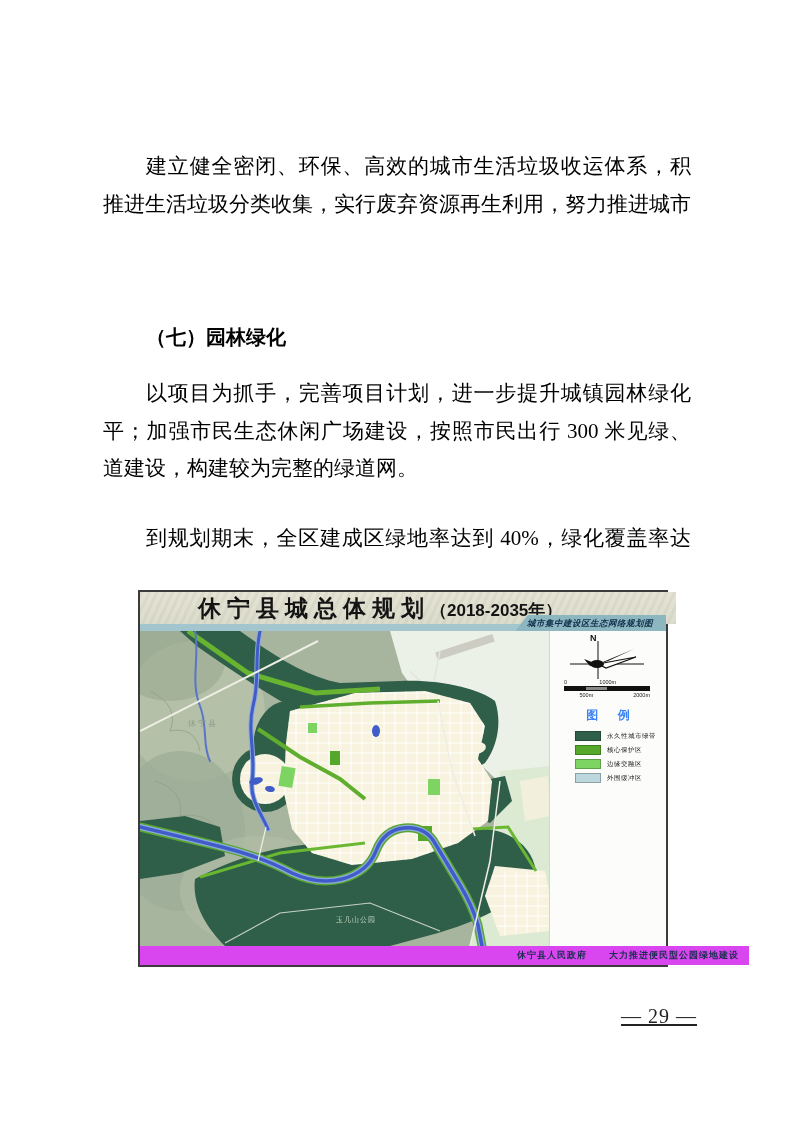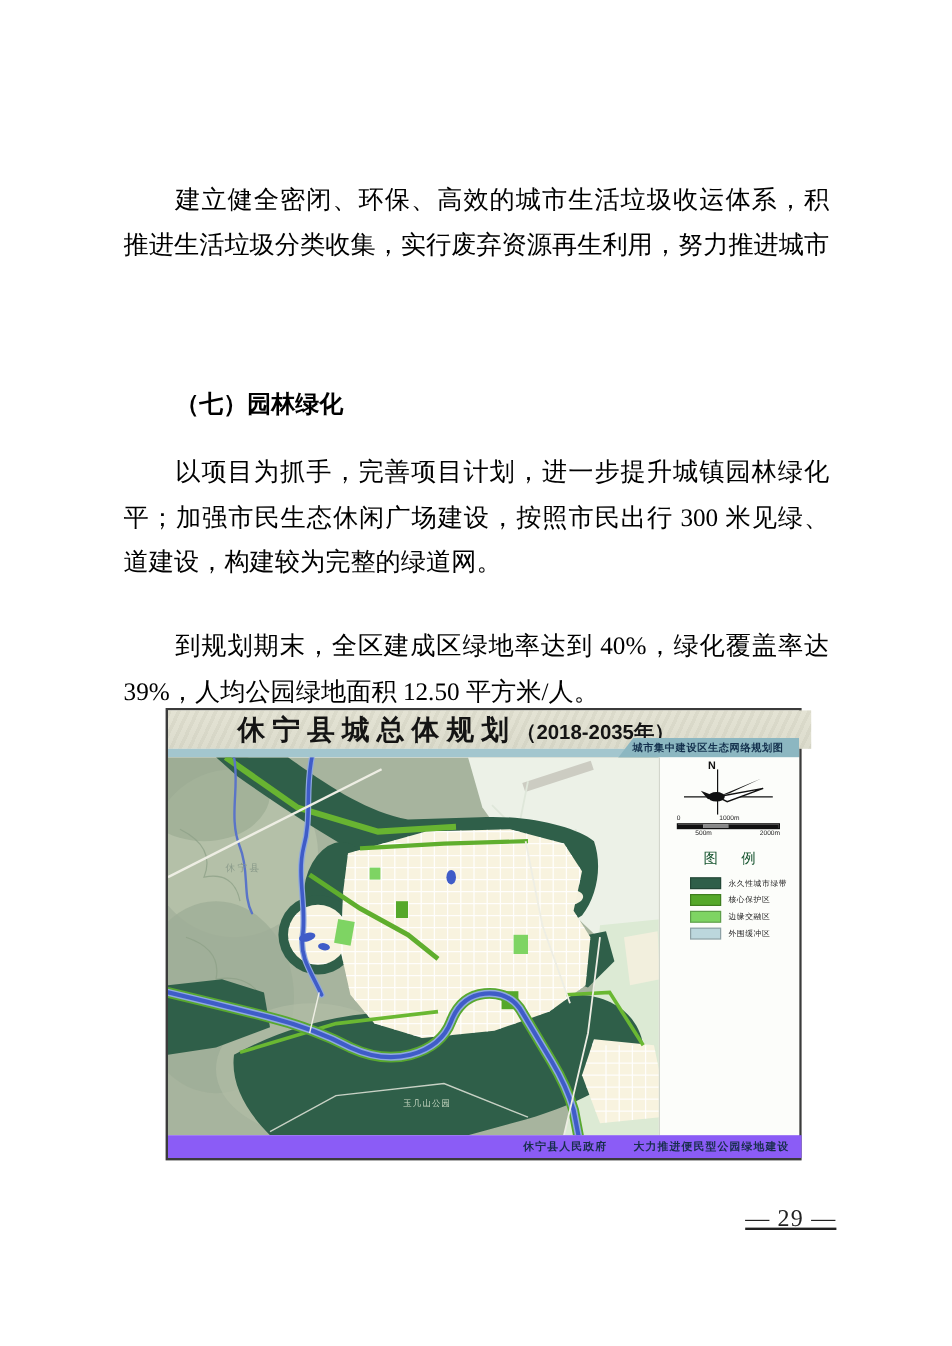--- a/index.html
+++ b/index.html
@@ -44,48 +44,48 @@
   .map-bluestrip{
     position:absolute;left:0;top:32px;width:526px;height:7px;background:#a3c6ce;
   }
   .map-subbanner{
     position:absolute;right:0;top:23px;width:152px;height:18px;background:#8cb7c1;
     clip-path:polygon(9% 0,100% 0,100% 100%,0 100%);
     display:flex;align-items:center;justify-content:center;
   }
   .map-subbanner span{
     font-family:"Liberation Sans","DejaVu Sans",sans-serif;font-weight:bold;
-    font-size:8.5px;color:#13304d;letter-spacing:.5px;white-space:nowrap;
+    font-size:8.5px;color:#13304d;letter-spacing:.5px;white-space:nowrap;font-style:italic;
   }
   .map-canvas{position:absolute;left:0;top:39px;width:410px;height:405px;overflow:hidden;}
   
   .map-panel{
     position:absolute;right:0;top:39px;width:116px;height:315px;background:#fcfdfa;
     border-left:1px solid #d2d6cc;
     font-family:"Liberation Sans","DejaVu Sans",sans-serif;
   }
   .compass-n{
     position:absolute;left:40px;top:2px;font-size:9px;font-weight:bold;color:#111;
   }
   .compass{position:absolute;left:14px;top:10px;}
   .scalebar{position:absolute;left:14px;top:48px;width:86px;font-size:5.5px;color:#222;}
   .scalebar .row{display:flex;justify-content:space-between;}
   .scalebar .bar{height:3px;margin:1px 0;display:flex;border:0.5px solid #111;}
   .scalebar .bar i{display:block;height:100%;}
   .legend-title{
     position:absolute;left:0;top:76px;width:100%;text-align:center;
-    font-size:12px;font-weight:normal;letter-spacing:8px;color:#14532d;text-indent:8px;
+    font-size:12px;font-weight:bold;letter-spacing:8px;color:#3b82f6;text-indent:8px;
   }
   .legend{position:absolute;left:25px;top:100px;}
   .legend-item{display:flex;align-items:center;margin-bottom:4px;}
   .legend-swatch{width:24px;height:8px;margin-right:6px;border:0.5px solid rgba(0,0,0,.25);}
   .legend-label{font-size:6.5px;color:#222;letter-spacing:.5px;white-space:nowrap;}
   
   .map-bottombar{
-    position:absolute;left:0;bottom:0;width:528px;height:19px;background:#8b5cf6;
+    position:absolute;left:0;bottom:0;width:609px;height:19px;background:#d946ef;
     display:flex;align-items:center;justify-content:flex-end;gap:22px;padding-right:10px;box-sizing:border-box;
   }
   .map-bottombar span{
     font-family:"Liberation Sans","DejaVu Sans",sans-serif;font-weight:bold;
     font-size:9px;color:#182e4d;letter-spacing:1px;white-space:nowrap;
   }
   
   .pagenum{
     position:absolute;left:560px;top:1005px;width:137px;text-align:right;
     font-size:20px;color:#222;letter-spacing:1px;text-decoration:underline;
@@ -104,21 +104,20 @@
 </div>
 
 <div class="textblock" style="top:375px">
   <div class="line full indent">以项目为抓手，完善项目计划，进一步提升城镇园林绿化水</div>
   <div class="line full">平；加强市民生态休闲广场建设，按照市民出行 300 米见绿、500</div>
   <div class="line end">道建设，构建较为完整的绿道网。</div>
 </div>
 
 <div class="textblock" style="top:520px">
   <div class="line full indent">到规划期末，全区建成区绿地率达到 40%，绿化覆盖率达</div>
-  <div class="line end">39%，人均公园绿地面积 12.50 平方米/人。</div>
 </div>
 
 <div class="map-frame">
 
   <div class="map-titlebar">
     <div class="map-title">
       <span>休宁县城总体规划</span><span class="map-title-year">（2018-2035年）</span>
     </div>
   </div>
   <div class="map-bluestrip"></div>

